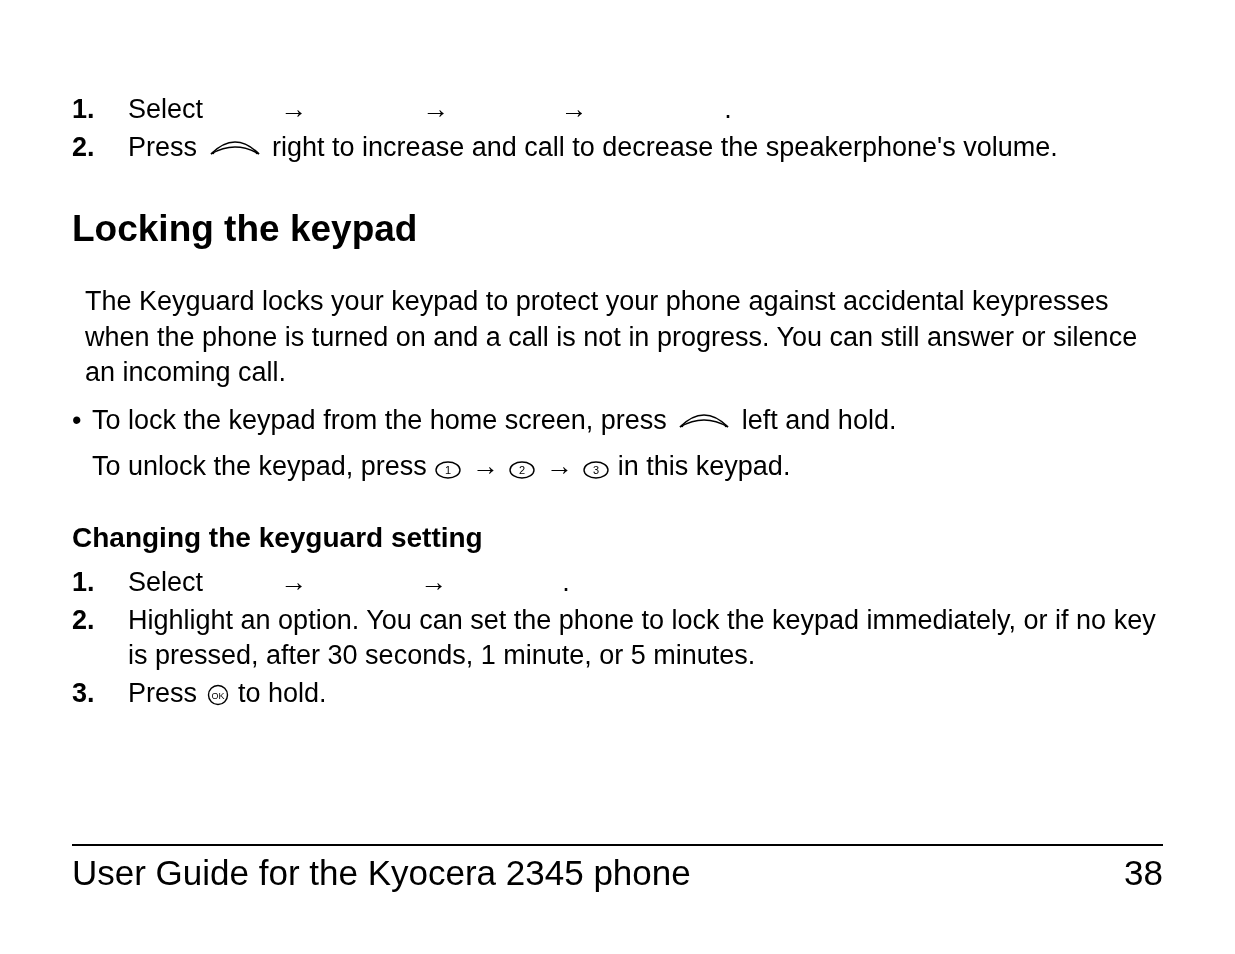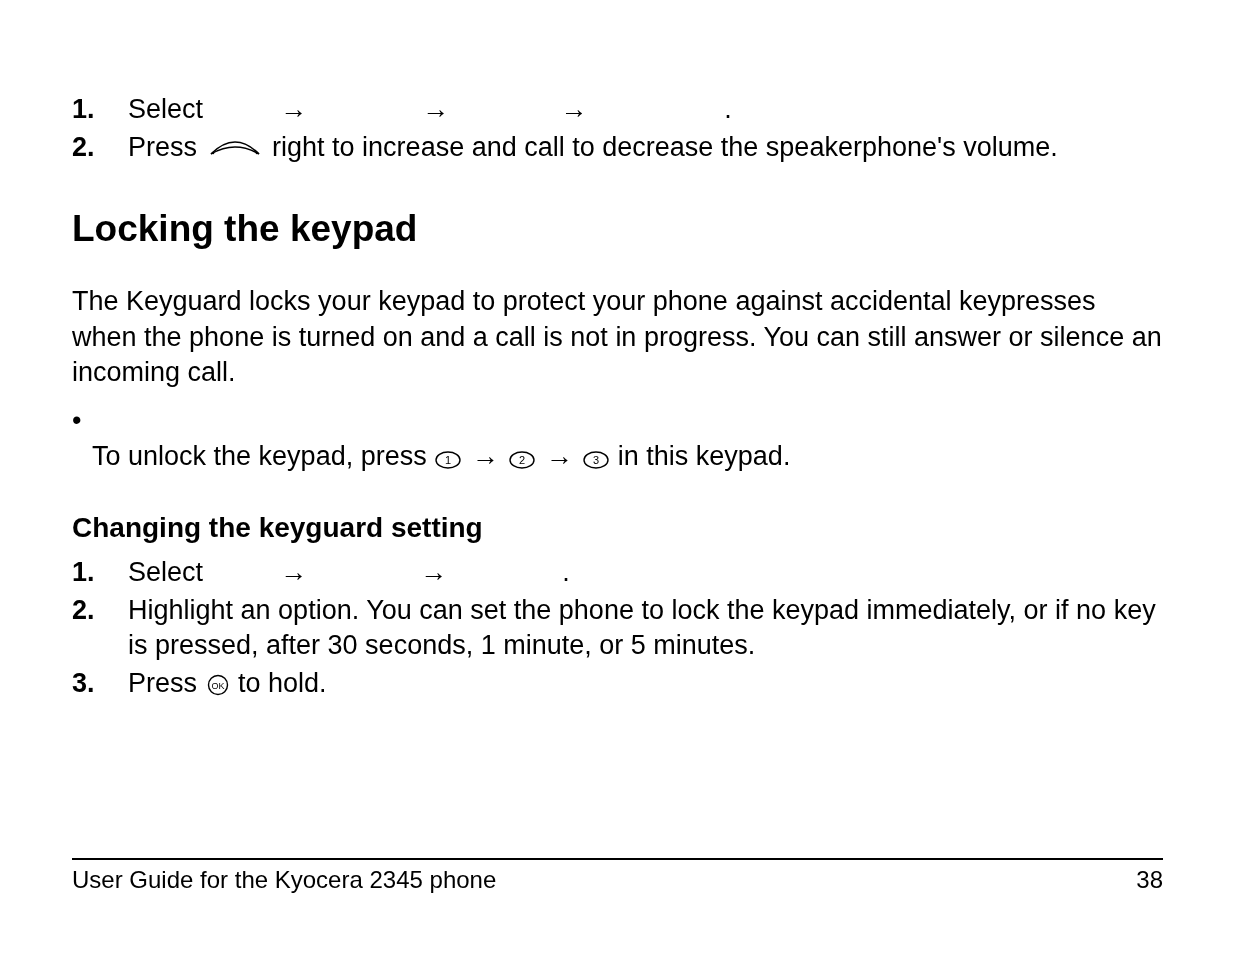--- a/index.html
+++ b/index.html
@@ -39,34 +39,35 @@
     margin: 2px 0;
   }
   ol.steps > li > .num {
     font-weight: bold;
     min-width: 56px;
   }
   ol.steps > li > .body {
     flex: 1;
   }
   p.para {
-    margin: 10px 0 12px 0;
+    margin: 10px 0 12px 13px;
   }
   .bullet-block {
     margin: 6px 0 0 0;
   }
   .bullet-line {
     display: flex;
     align-items: flex-start;
   }
   .bullet-dot {
     min-width: 20px;
   }
   .bullet-follow {
     padding-left: 20px;
+    margin-top: 6px;
   }
   .arrow {
     font-family: "Arial", sans-serif;
     display: inline-block;
     padding: 0 2px;
   }
   .gap {
     display: inline-block;
   }
   
@@ -81,21 +82,21 @@
     bottom: 58px;
   }
   .footer-rule {
     border: none;
     border-top: 2px solid #000;
     margin: 0 0 4px 0;
   }
   .footer-row {
     display: flex;
     justify-content: space-between;
-    font-size: 24px;
+    font-size: 35px;
   }
 </style>
 </head>
 <body>
 
 <div class="page">
 
   <ol class="steps">
     <li>
       <span class="num">1.</span>
@@ -128,20 +129,32 @@
     </li>
   </ol>
 
   <h2 class="section">Locking the keypad</h2>
 
   <p class="para">The Keyguard locks your keypad to protect your phone against accidental keypresses when the phone is turned on and a call is not in progress. You can still answer or silence an incoming call.</p>
 
   <div class="bullet-block">
     <div class="bullet-line">
       <span class="bullet-dot">•</span>
+      <span>
+        <span>To lock the keypad from the home screen, press </span>
+        <span class="nav-icon">
+          <svg width="60" height="22" viewBox="0 0 60 22">
+            <path d="M6 16 Q30 -8 54 16" fill="none" stroke="#000" stroke-width="1.6"></path>
+            <path d="M6 16 Q30 2 54 16" fill="none" stroke="#000" stroke-width="1.4"></path>
+            <circle cx="8" cy="15" r="1.3" fill="#000"></circle>
+            <circle cx="52" cy="15" r="1.3" fill="#000"></circle>
+          </svg>
+        </span>
+        <span> left and hold.</span>
+      </span>
     </div>
     <div class="bullet-follow">
       <span>To unlock the keypad, press </span>
       <span class="key-icon">
         <svg width="28" height="20" viewBox="0 0 28 20">
           <ellipse cx="14" cy="11" rx="12" ry="8" fill="none" stroke="#000" stroke-width="1.4"></ellipse>
           <text x="14" y="15" text-anchor="middle" font-size="11" font-family="Arial">1</text>
         </svg>
       </span>
       <span class="arrow">→</span>

